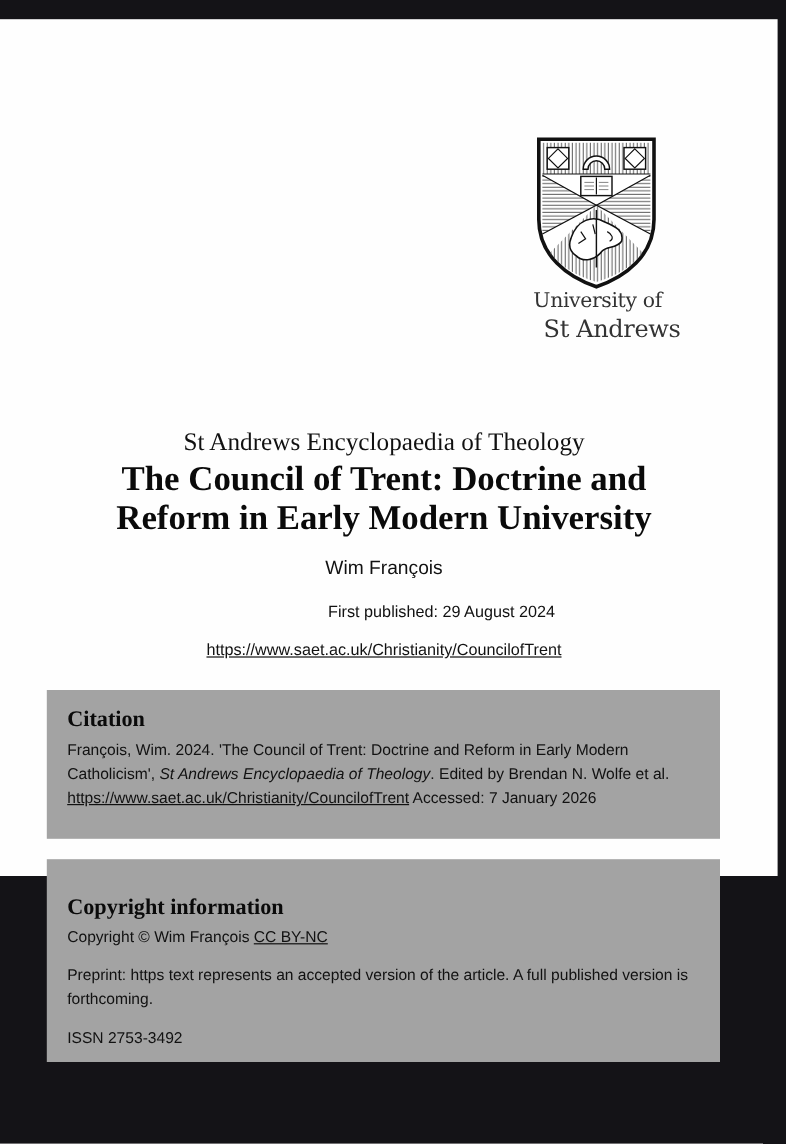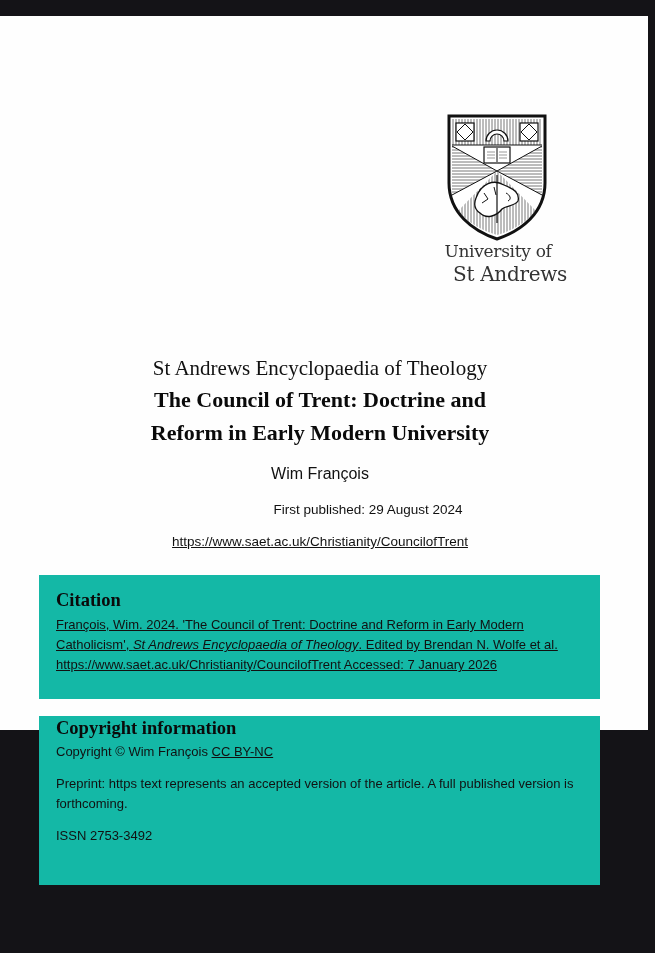--- a/index.html
+++ b/index.html
@@ -19,36 +19,36 @@
     .uni2 {
       position: absolute; left: 12px; top: 149px; width: 116px; text-align: center;
       font-family: "DejaVu Serif", "Liberation Serif", serif; font-size: 20px; color: #333; letter-spacing: -0.3px;
     }
     .series {
       position: absolute; left: 0; top: 340px; width: 640px; text-align: center;
       font-family: "Liberation Serif", serif; font-size: 21px; color: #111;
     }
     .title {
       position: absolute; left: 40px; top: 367px; width: 560px; text-align: center;
-      font-family: "Liberation Serif", serif; font-weight: bold; font-size: 22px; line-height: 33px; color: #0a0a0a;
+      font-family: "Liberation Serif", serif; font-weight: bold; font-size: 29px; line-height: 33px; color: #0a0a0a;
     }
     .author { position: absolute; left: 0; top: 449px; width: 640px; text-align: center; font-size: 16px; }
     .published { position: absolute; left: 0; top: 486px; width: 640px; text-align: center; font-size: 13.5px; padding-left: 48px; }
     .url { position: absolute; left: 0; top: 518px; width: 640px; text-align: center; font-size: 13.5px; }
     a, .link { color: #111; text-decoration: underline; }
-    .box { position: absolute; left: 39px; width: 561px; background: #14b8a6; box-sizing: border-box; padding: 0 17px; }
+    .box { position: absolute; left: 39px; width: 561px; background: #a3a3a3; box-sizing: border-box; padding: 0 17px; }
     .box.citation { top: 559px; height: 124px; }
     .box.copyright { top: 700px; height: 169px; }
     .box h2 {
       margin: 0; font-family: "Liberation Serif", serif; font-weight: bold; font-size: 18.5px; color: #0a0a0a;
     }
     .citation h2 { padding-top: 15px; }
-    .copyright h2 { padding-top: 2px; }
+    .copyright h2 { padding-top: 31px; }
     .box p { margin: 0; font-size: 13px; line-height: 20px; color: #111; }
-    .citation p { margin-top: 4px; text-decoration: underline; }
+    .citation p { margin-top: 4px; }
     .copyright .p1 { margin-top: 3px; }
     .copyright .p2 { margin-top: 12px; }
     .copyright .p3 { margin-top: 12px; }
   </style>
 </head>
 <body>
 
 <div class="page">
 
   <div class="logo">

